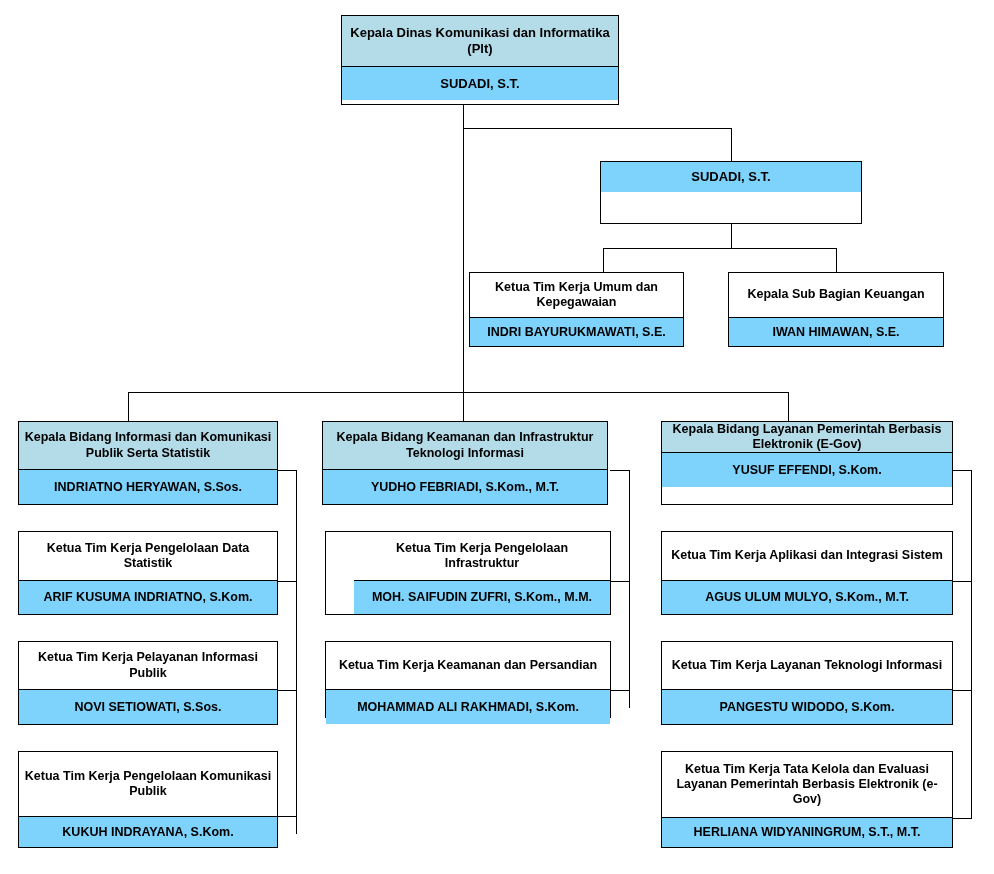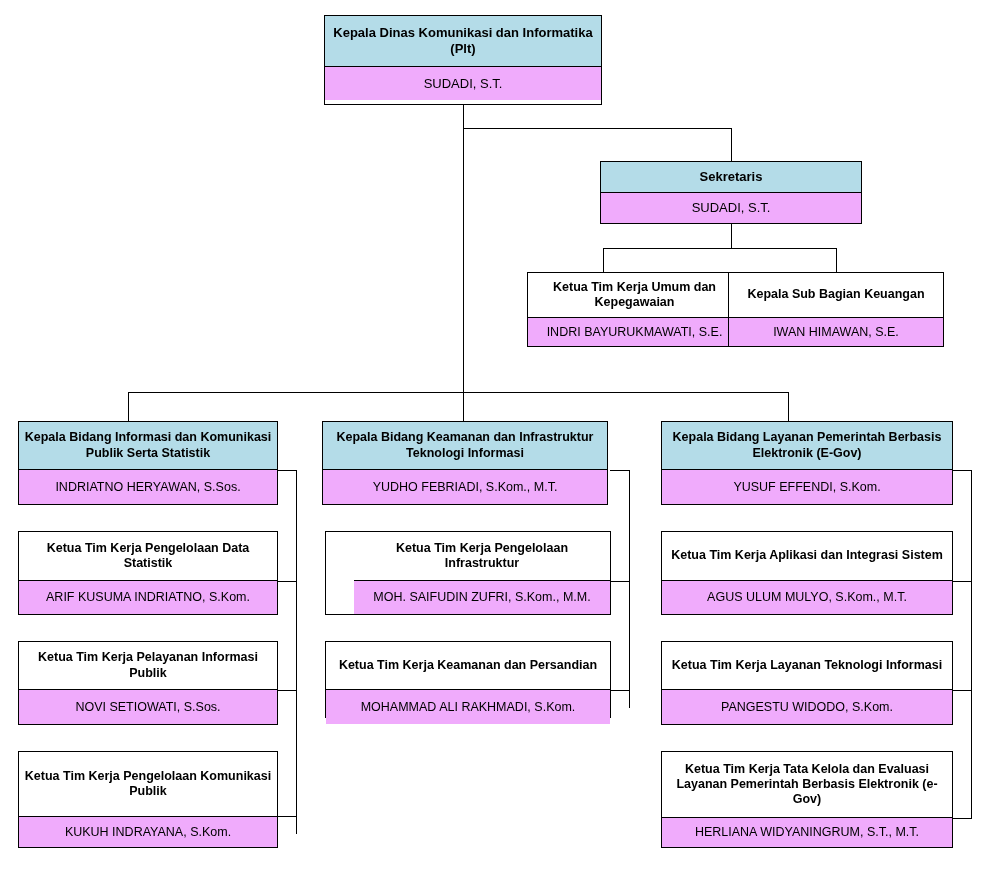--- a/index.html
+++ b/index.html
@@ -54,21 +54,22 @@
     border-bottom: 1px solid #000000;
   }
   .node-name {
     box-sizing: border-box;
     text-align: center;
     display: flex;
     align-items: center;
     justify-content: center;
     line-height: 1.2;
     padding: 2px 4px;
-    background: #f0abfc;
+    background: #7dd3fc;
+    font-weight: bold;
   }
 
   
   .fs-13 { font-size: 13px; }
   .fs-12 { font-size: 12.5px; }
 </style>
 </head>
 <body>
 
 <div id="chart-root">
@@ -98,31 +99,30 @@
   <div class="conn conn-h" style="left:610px; top:470px; width:20px;"></div>
   <div class="conn conn-h" style="left:610px; top:581px; width:20px;"></div>
   <div class="conn conn-h" style="left:610px; top:690px; width:20px;"></div>
 
   <div class="conn conn-v" style="left:971px; top:470px; height:348px;"></div>
   <div class="conn conn-h" style="left:952px; top:470px; width:20px;"></div>
   <div class="conn conn-h" style="left:952px; top:581px; width:20px;"></div>
   <div class="conn conn-h" style="left:952px; top:690px; width:20px;"></div>
   <div class="conn conn-h" style="left:952px; top:818px; width:20px;"></div>
 
-  <div class="node" style="left:324px; top:15px; width:278px; height:90px;">
+  <div class="node" style="left:341px; top:15px; width:278px; height:90px;">
     <div class="node-title filled fs-13" style="height:51px;">Kepala Dinas Komunikasi dan Informatika (Plt)</div>
     <div class="node-name fs-13" style="height:33px;">SUDADI, S.T.</div>
   </div>
 
   <div class="node" style="left:600px; top:161px; width:262px; height:63px;">
-    <div class="node-title filled fs-13" style="height:31px;">Sekretaris</div>
     <div class="node-name fs-13" style="height:30px;">SUDADI, S.T.</div>
   </div>
 
-  <div class="node" style="left:527px; top:272px; width:215px; height:75px;">
+  <div class="node" style="left:469px; top:272px; width:215px; height:75px;">
     <div class="node-title plain fs-12" style="height:45px;">Ketua Tim Kerja Umum dan Kepegawaian</div>
     <div class="node-name fs-12" style="height:28px;text-align:center;">INDRI BAYURUKMAWATI, S.E.</div>
   </div>
 
   <div class="node" style="left:728px; top:272px; width:216px; height:75px;">
     <div class="node-title plain fs-12" style="height:45px;">Kepala Sub Bagian Keuangan</div>
     <div class="node-name fs-12" style="height:28px;">IWAN HIMAWAN, S.E.</div>
   </div>
 
   <div class="node" style="left:18px; top:421px; width:260px; height:84px;">
@@ -154,21 +154,21 @@
     <div class="node-title plain fs-12" style="height:49px;">Ketua Tim Kerja Pengelolaan Infrastruktur</div>
     <div class="node-name fs-12" style="height:33px;">MOH. SAIFUDIN ZUFRI, S.Kom., M.M.</div>
   </div>
 
   <div class="node" style="left:325px; top:641px; width:286px; height:77px;">
     <div class="node-title plain fs-12" style="height:48px;">Ketua Tim Kerja Keamanan dan Persandian</div>
     <div class="node-name fs-12" style="height:34px;">MOHAMMAD ALI RAKHMADI, S.Kom.</div>
   </div>
 
   <div class="node" style="left:661px; top:421px; width:292px; height:84px;">
-    <div class="node-title filled fs-12" style="height:48px;">Kepala Bidang Layanan Pemerintah Berbasis Elektronik (E-Gov)</div>
+    <div class="node-title filled fs-12" style="height:31px;">Kepala Bidang Layanan Pemerintah Berbasis Elektronik (E-Gov)</div>
     <div class="node-name fs-12" style="height:34px;">YUSUF EFFENDI, S.Kom.</div>
   </div>
 
   <div class="node" style="left:661px; top:531px; width:292px; height:84px;">
     <div class="node-title plain fs-12" style="height:49px;">Ketua Tim Kerja Aplikasi dan Integrasi Sistem</div>
     <div class="node-name fs-12" style="height:33px;">AGUS ULUM MULYO, S.Kom., M.T.</div>
   </div>
 
   <div class="node" style="left:661px; top:751px; width:292px; height:97px;">
     <div class="node-title plain fs-12" style="height:66px;">Ketua Tim Kerja Tata Kelola dan Evaluasi Layanan Pemerintah Berbasis Elektronik (e-Gov)</div>

